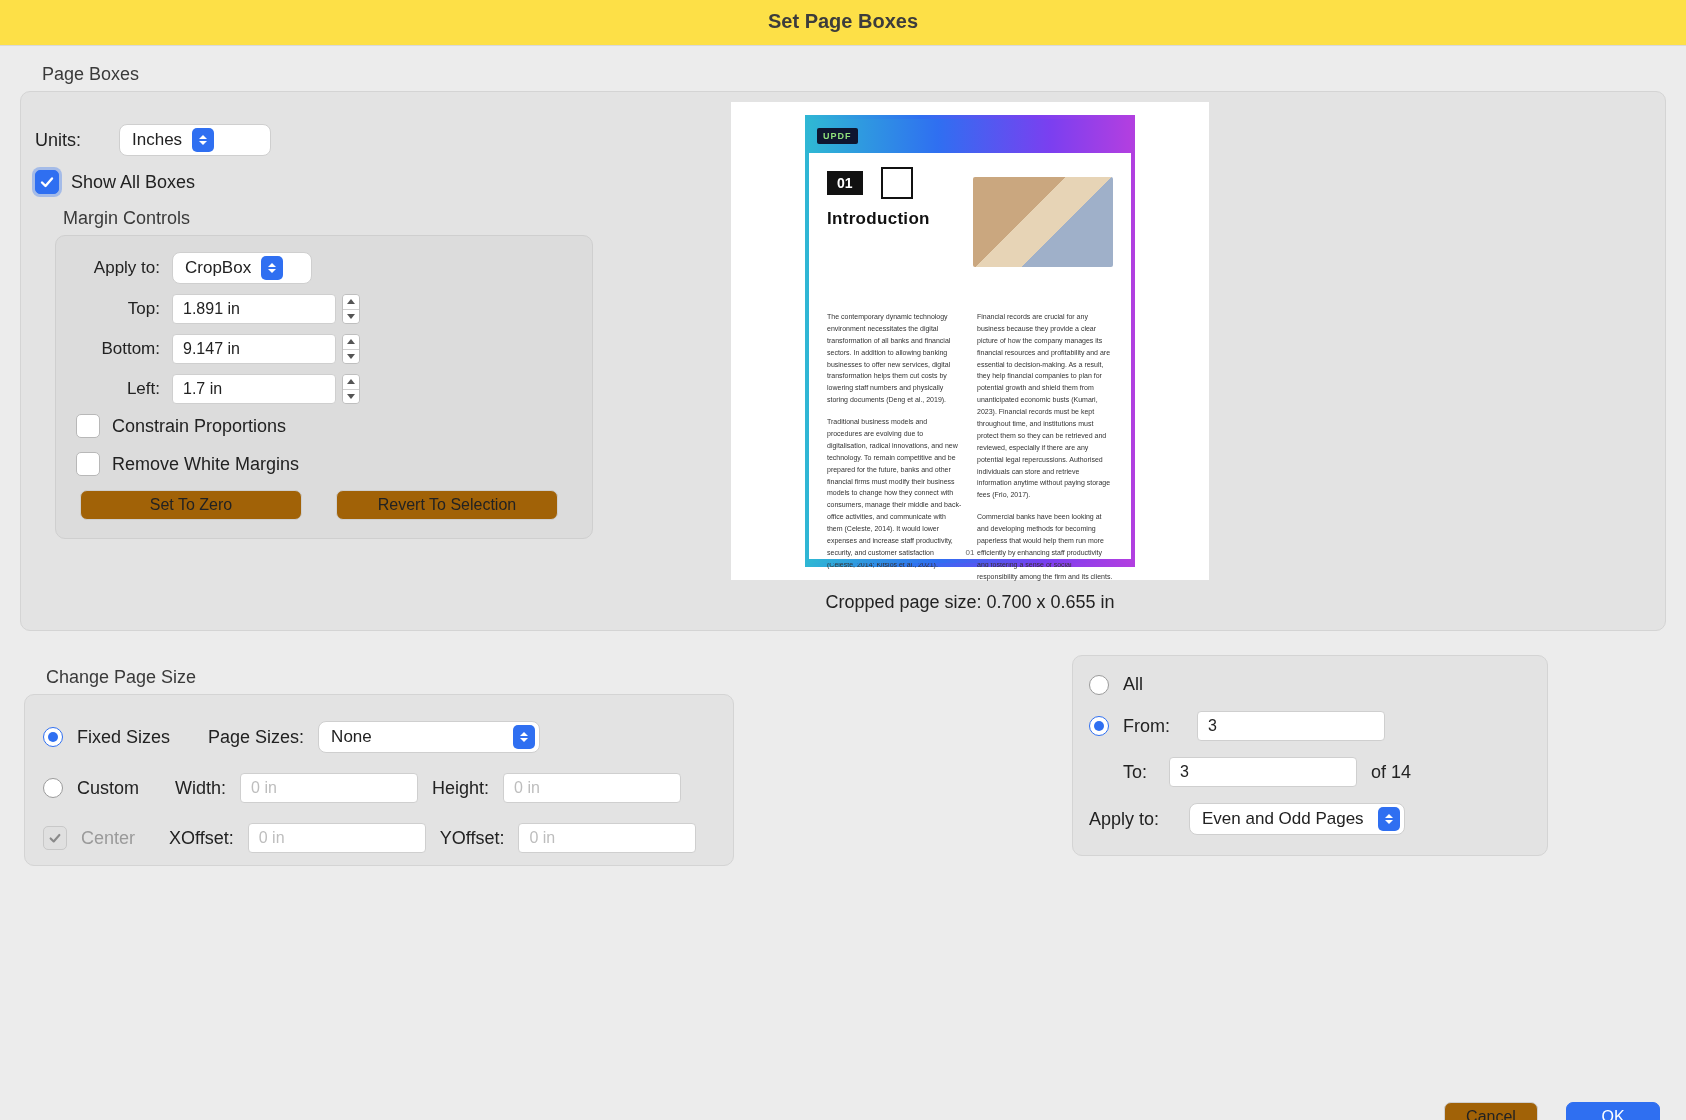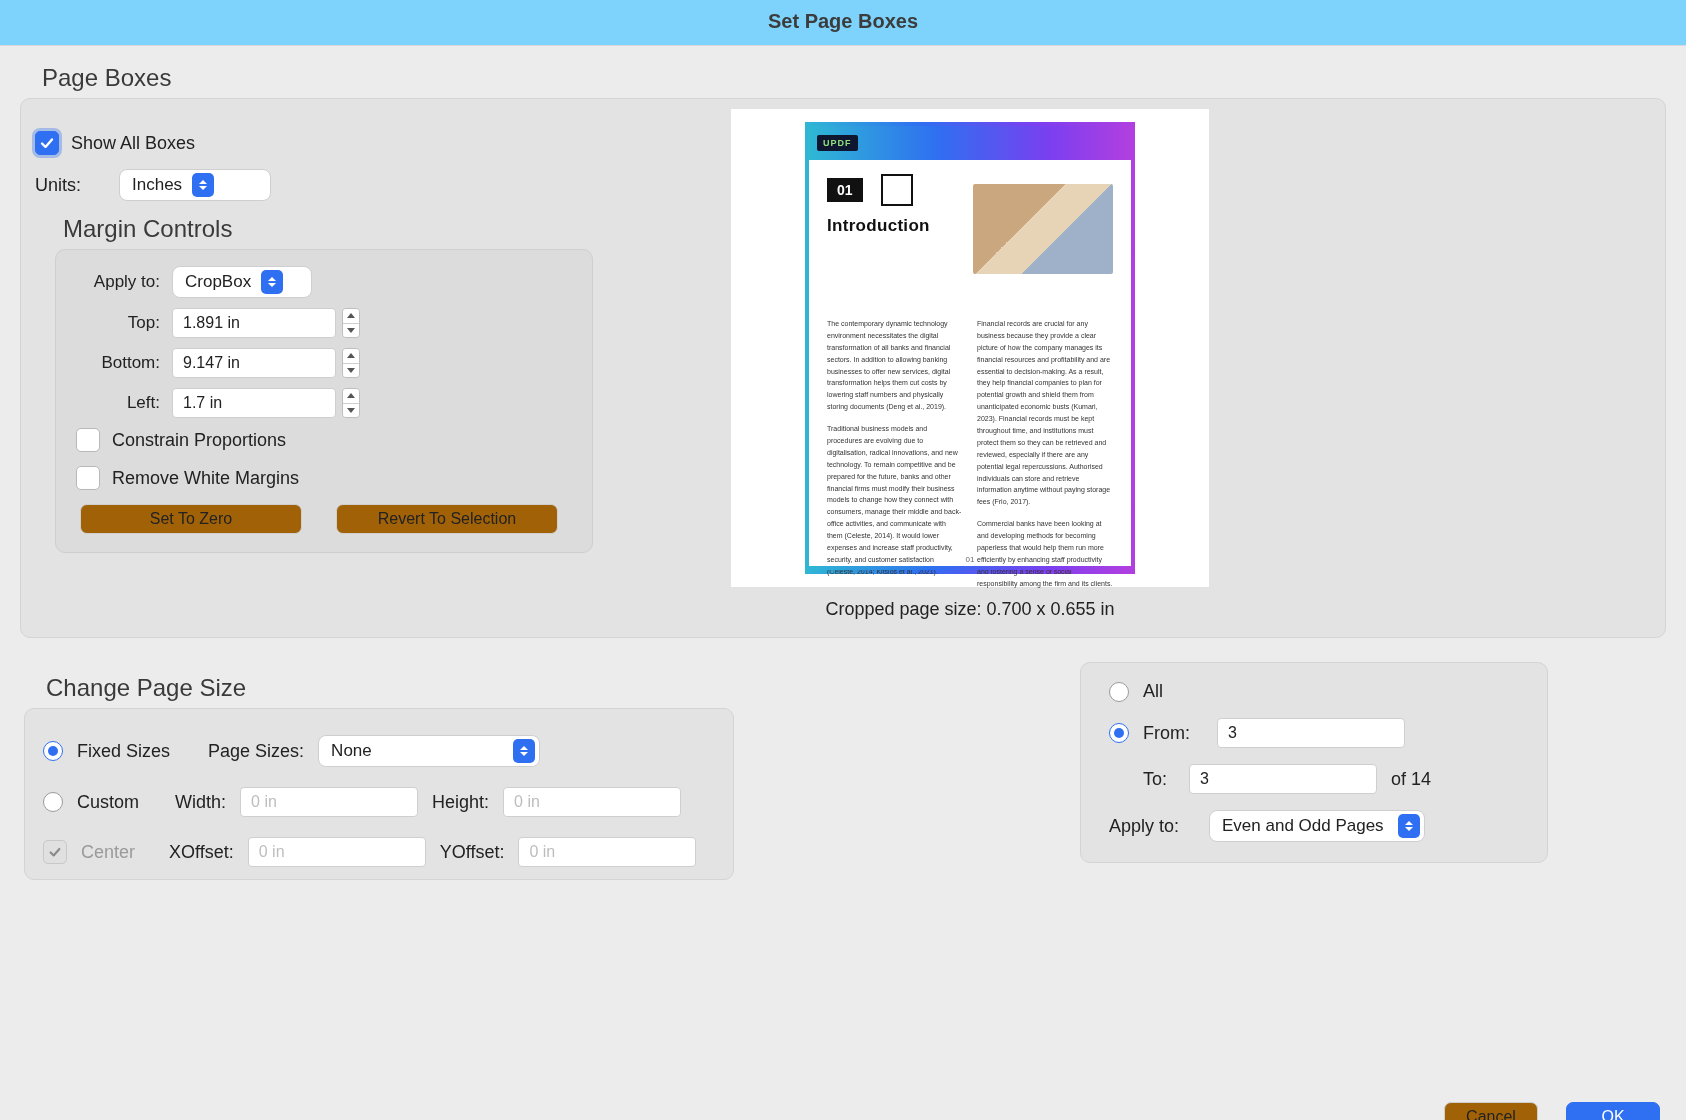--- a/index.html
+++ b/index.html
@@ -12,30 +12,30 @@
     width: 1686px;
     height: 1120px;
     overflow: hidden;
   }
   .titlebar {
     text-align: center;
     font-weight: 700;
     font-size: 20px;
     padding: 10px 0 12px;
     color: #3c3c3c;
-    background: #7dd3fc;
+    background: #fde047;
     border-bottom: 1px solid #d9d9d9;
   }
   .content {
     padding: 6px 20px 0 20px;
     position: relative;
     height: calc(100% - 90px);
   }
   .section-label {
-    font-size: 24px;
+    font-size: 18px;
     color: #3a3a3a;
     margin: 12px 0 6px 22px;
   }
   .panel {
     background: #e3e3e3;
     border: 1px solid #d4d4d4;
     border-radius: 10px;
   }
   .page-boxes-panel {
     height: 540px;
@@ -149,21 +149,21 @@
     width:20px;height:20px;border-radius:50%;border:1.5px solid #9b9b9b;background:#fff;
     display:inline-flex;align-items:center;justify-content:center;flex-shrink:0;
   }
   .radio.sel { border-color:#2f6ff1; }
   .radio.sel::after { content:"";width:10px;height:10px;border-radius:50%;background:#2f6ff1;}
   .cs-row { display:flex; align-items:center; gap:14px; margin-bottom:20px; }
   .disabled-txt { color:#9a9a9a; }
   .dim-input { width:178px; background:#fff;border:1px solid #cfcfcf;border-radius:4px;height:30px;padding:0 10px;font-size:16px;color:#bdbdbd;display:flex;align-items:center;}
 
   .page-range { flex: 0 0 476px; margin-left:auto; margin-right:114px;}
-  .pr-panel { padding:18px 28px 20px;margin-left:8px; }
+  .pr-panel { padding:18px 16px 20px; }
   .pr-row { display:flex; align-items:center; gap:14px; margin-bottom:16px; }
   .pr-row .lbl { min-width:60px; }
   .pr-num-input { width:188px; }
   .apply-select { width:216px; justify-content:space-between; }
 
   .footer-btns {
     position: absolute; right: 26px; bottom: -56px;
     display:flex; gap:28px;
   }
   .footer-btns .btn { width:94px; }
@@ -172,36 +172,36 @@
 <body>
 
 <div class="titlebar">Set Page Boxes</div>
 
 <div class="content">
 
   <div class="section-label">Page Boxes</div>
   <div class="panel page-boxes-panel">
 
     <div class="pb-left">
+      <div class="row">
+        <span class="label-txt">Units:</span>
+        <span style="width:14px"></span>
+        <div class="select" style="width:152px">
+          <span>Inches</span>
+          <span class="arrows"></span>
+        </div>
+      </div>
+
       <div class="row">
         <span class="check checked">
           <svg width="16" height="16" viewBox="0 0 16 16" fill="none" stroke="#fff" stroke-width="2.4" stroke-linecap="round" stroke-linejoin="round">
               <polyline points="3,8.5 6.5,12 13,4.5"></polyline>
             </svg>
         </span>
         <span class="label-txt">Show All Boxes</span>
-      </div>
-
-      <div class="row">
-        <span class="label-txt">Units:</span>
-        <span style="width:14px"></span>
-        <div class="select" style="width:152px">
-          <span>Inches</span>
-          <span class="arrows"></span>
-        </div>
       </div>
 
       <div class="section-label" style="margin-left:28px; margin-top:4px;">Margin Controls</div>
 
       <div class="sub-panel">
         <div class="mgn-row">
           <span class="lbl">Apply to:</span>
           <div class="select" style="width:140px">
             <span>CropBox</span>
             <span class="arrows"></span>

